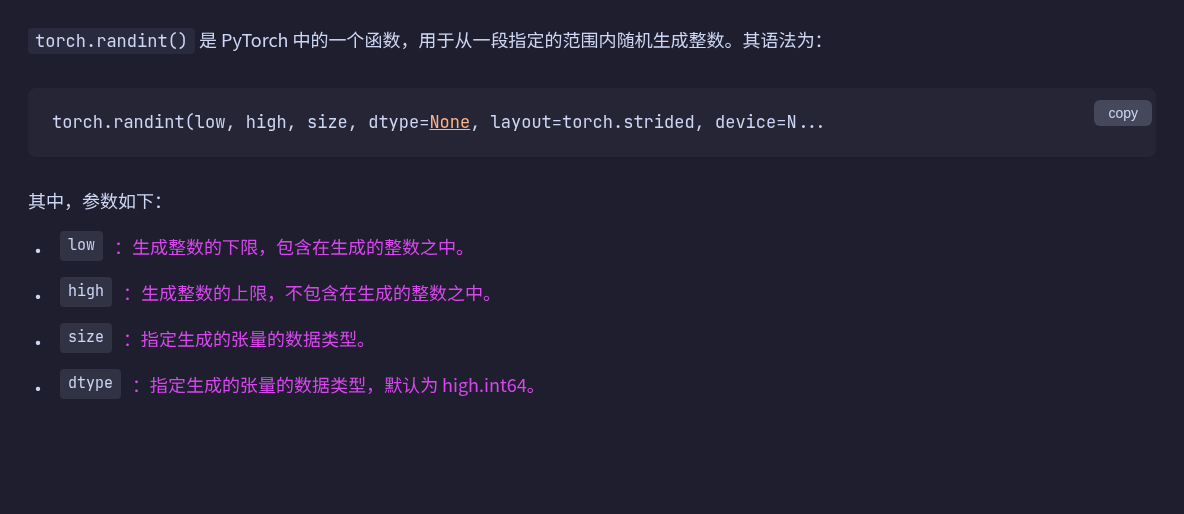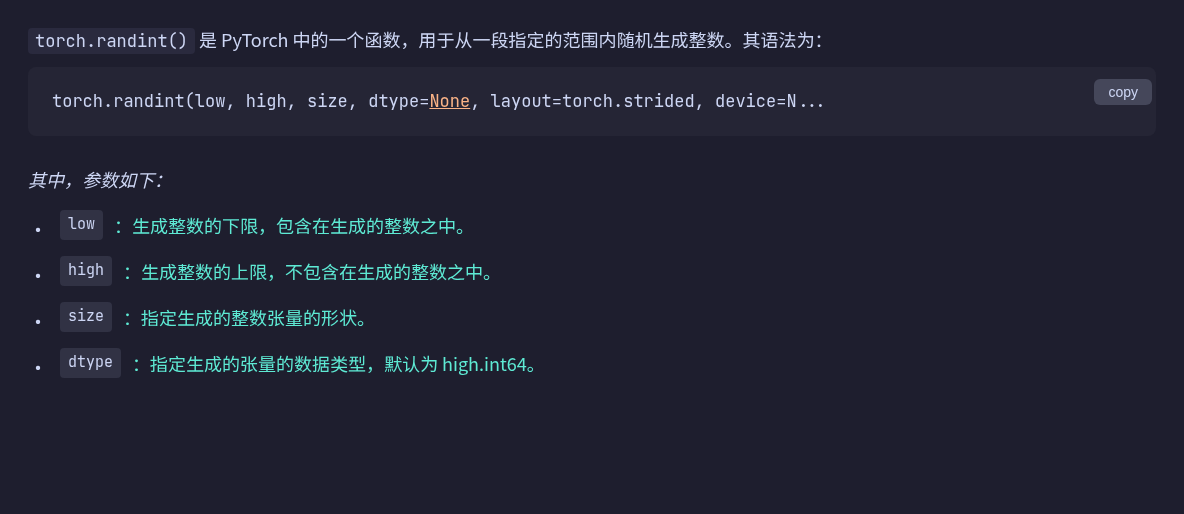--- a/index.html
+++ b/index.html
@@ -13,21 +13,21 @@
       color: #cdd6f4;
       font-family: "Noto Sans SC", "PingFang SC", "Microsoft YaHei", sans-serif;
       font-size: 18px;
       line-height: 1.7;
       padding: 24px 28px;
       width: 1184px;
       min-height: 514px;
     }
 
     .intro-text {
-      margin-bottom: 11px;
+      margin-bottom: 32px;
       font-size: 18px;
       color: #cdd6f4;
     }
 
     .inline-code {
       background-color: #2a2a3e;
       color: #cdd6f4;
       font-family: "JetBrains Mono", "Fira Code", "Courier New", monospace;
       font-size: 17px;
       padding: 2px 7px;
@@ -71,21 +71,20 @@
       padding: 5px 14px;
       font-size: 14px;
       cursor: pointer;
       font-family: sans-serif;
     }
 
     .section-title {
       font-size: 18px;
       color: #cdd6f4;
       margin-bottom: 16px;
-      font-style: italic;
     }
 
     .params-list {
       list-style: none;
       padding: 0;
     }
 
     .params-list li {
       display: flex;
       align-items: flex-start;
@@ -108,21 +107,21 @@
       font-family: "JetBrains Mono", "Fira Code", "Courier New", monospace;
       font-size: 15px;
       padding: 2px 8px;
       border-radius: 4px;
       margin-right: 11px;
       flex-shrink: 0;
       display: inline-block;
     }
 
     .param-desc {
-      color: #5eead4;
+      color: #d946ef;
     }
   </style>
 </head>
 <body>
 
 <p class="intro-text">
   <span class="inline-code">torch.randint()</span><span> 是 PyTorch 中的一个函数，用于从一段指定的范围内随机生成整数。其语法为：</span>
 </p>
 
 <div class="code-block-wrapper">
@@ -141,20 +140,20 @@
       <span class="param-desc">：生成整数的下限，包含在生成的整数之中。</span>
     </li>
     <li>
       <span class="bullet">•</span>
       <span class="param-tag">high</span>
       <span class="param-desc">：生成整数的上限，不包含在生成的整数之中。</span>
     </li>
     <li>
       <span class="bullet">•</span>
       <span class="param-tag">size</span>
-      <span class="param-desc">：指定生成的整数张量的形状。</span>
+      <span class="param-desc">：指定生成的张量的数据类型。</span>
     </li>
     <li>
       <span class="bullet">•</span>
       <span class="param-tag">dtype</span>
       <span class="param-desc">：指定生成的张量的数据类型，默认为 high.int64。</span>
     </li>
   </ul>
 
 </body></html>

